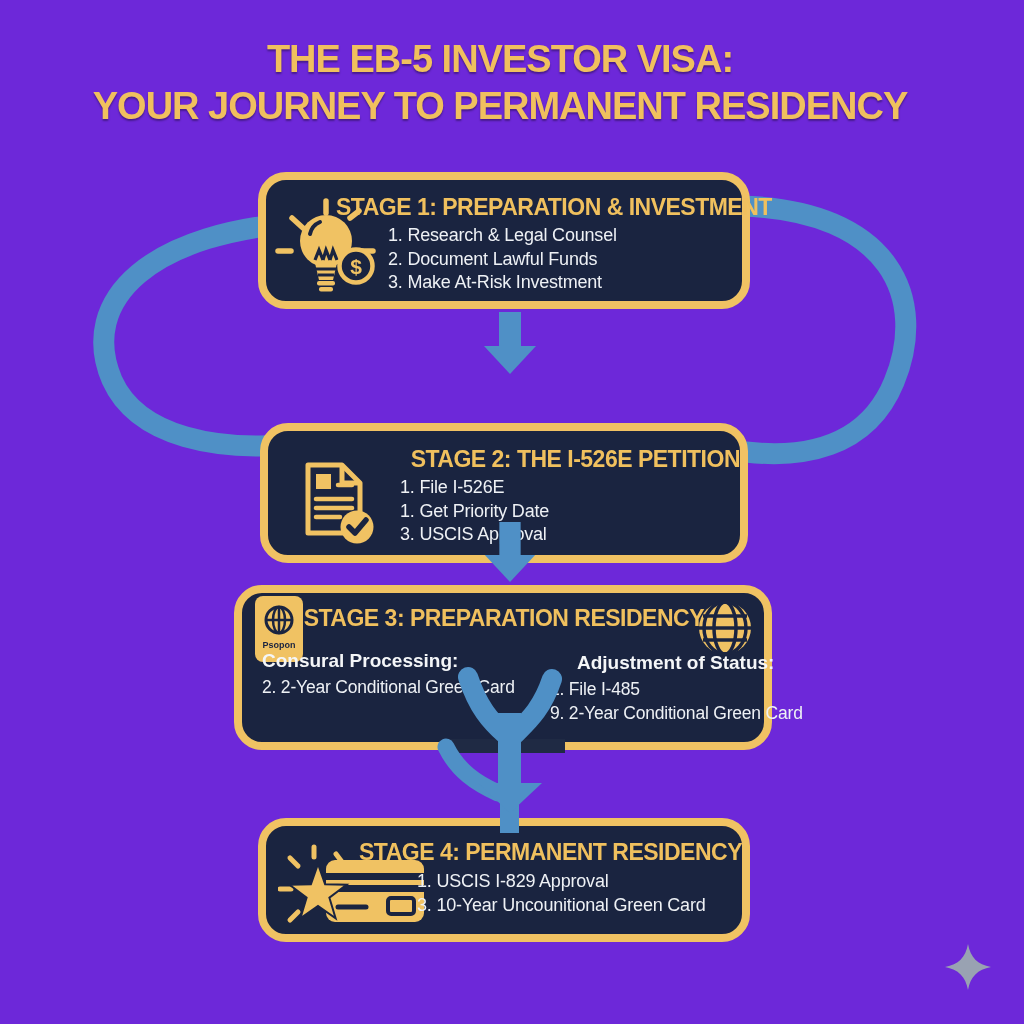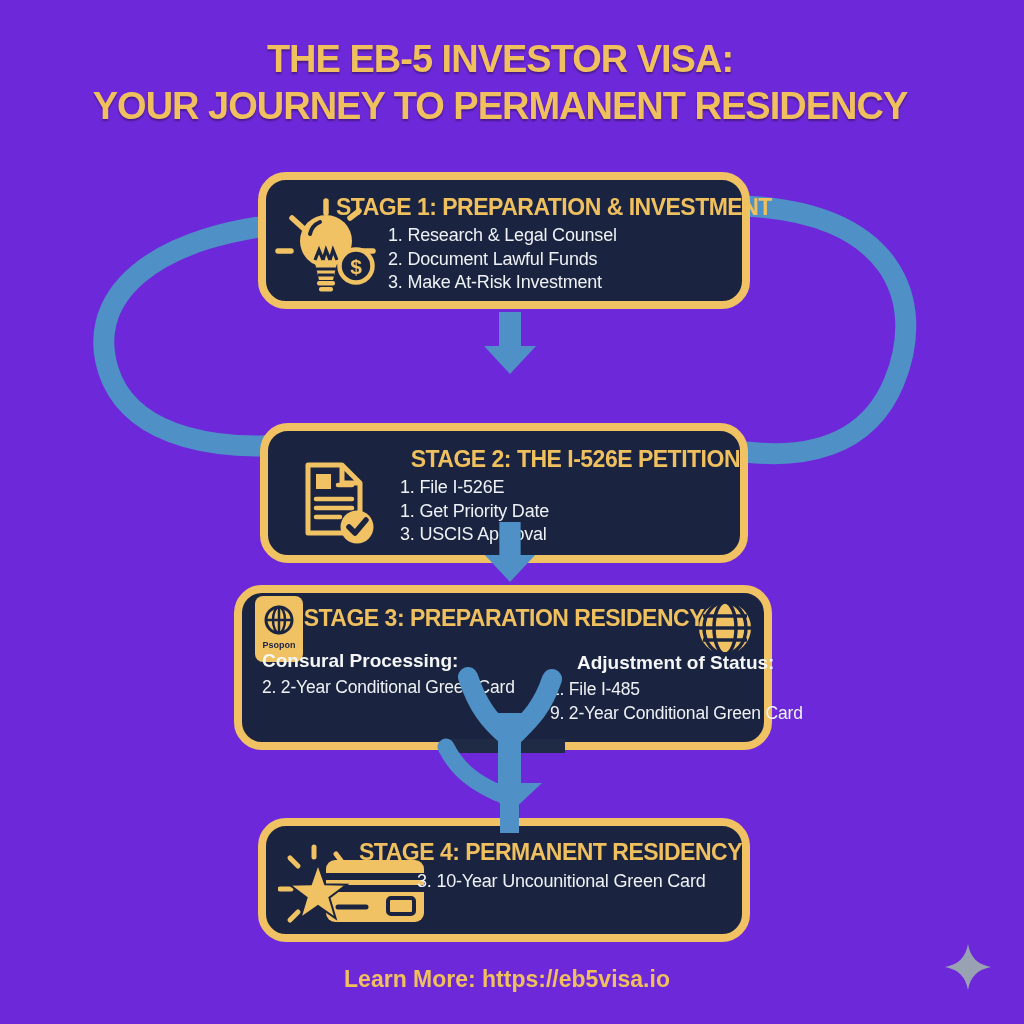--- a/index.html
+++ b/index.html
@@ -174,25 +174,23 @@
       </g>
       <rect x="48" y="18" width="98" height="62" rx="9" fill="#f0c263"></rect>
       <rect x="48" y="31" width="98" height="7" fill="#1a2440"></rect>
       <rect x="48" y="43" width="98" height="7" fill="#1a2440"></rect>
       <rect x="110" y="56" width="26" height="16" rx="3" fill="#f0c263" stroke="#1a2440" stroke-width="4"></rect>
       <line x1="60" y1="65" x2="88" y2="65" stroke="#1a2440" stroke-width="5" stroke-linecap="round"></line>
       <polygon points="40,22 47.1,42.3 68.5,42.7 51.4,55.7 57.6,76.3 40,64 22.4,76.3 28.6,55.7 11.5,42.7 32.9,42.3" fill="#f0c263" stroke="#1a2440" stroke-width="2"></polygon>
     </svg>
     <div class="stage-title" style="top:13px;">STAGE 4: PERMANENT RESIDENCY</div>
     <div class="items" style="left:151px;top:44px;">
+      <div class="item">1. USCIS I-829 Approval</div>
       <div class="item">3. 10-Year Uncounitional Green Card</div>
     </div>
   </div>
 
-  <div class="footer">
-    <span>Learn More: https://eb5visa.io</span>
-  </div>
 
   <svg class="sparkle" width="46" height="46" viewBox="0 0 46 46">
     <path d="M23,0 C25.5,13.5 32.5,20.5 46,23 C32.5,25.5 25.5,32.5 23,46 C20.5,32.5 13.5,25.5 0,23 C13.5,20.5 20.5,13.5 23,0 Z" fill="#99a2b2"></path>
   </svg>
 
 </div>
 
 </body></html>

